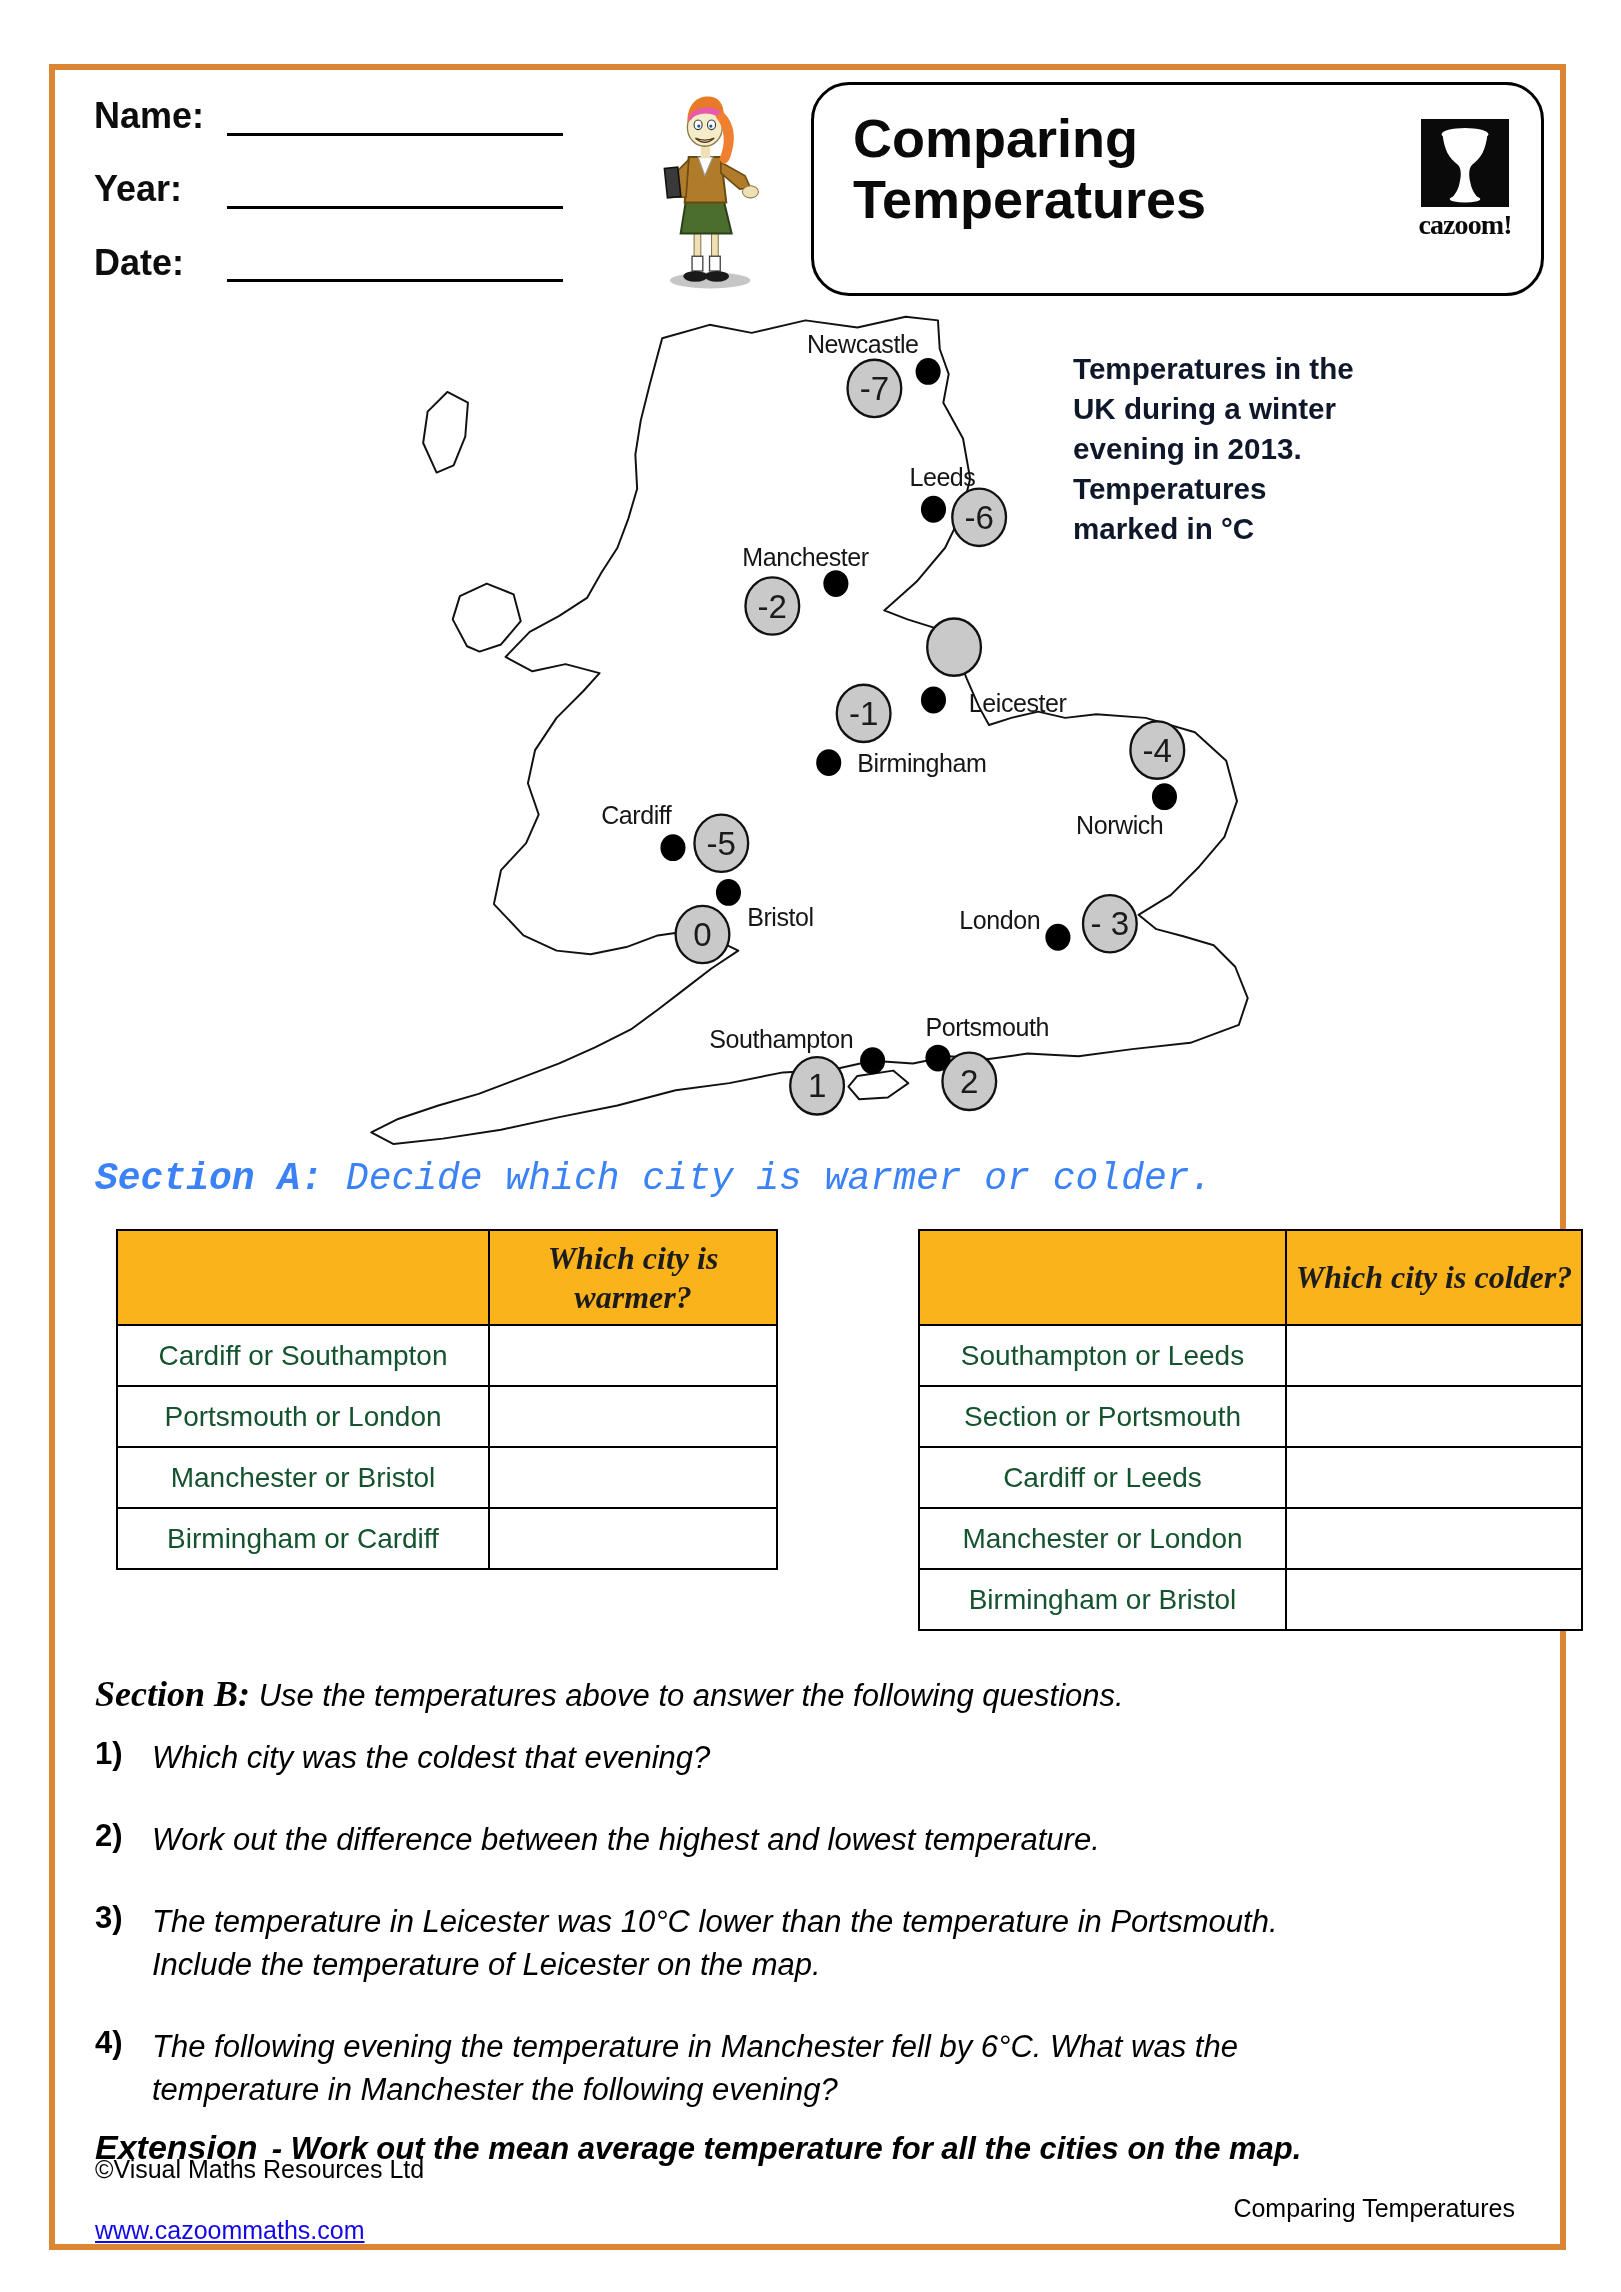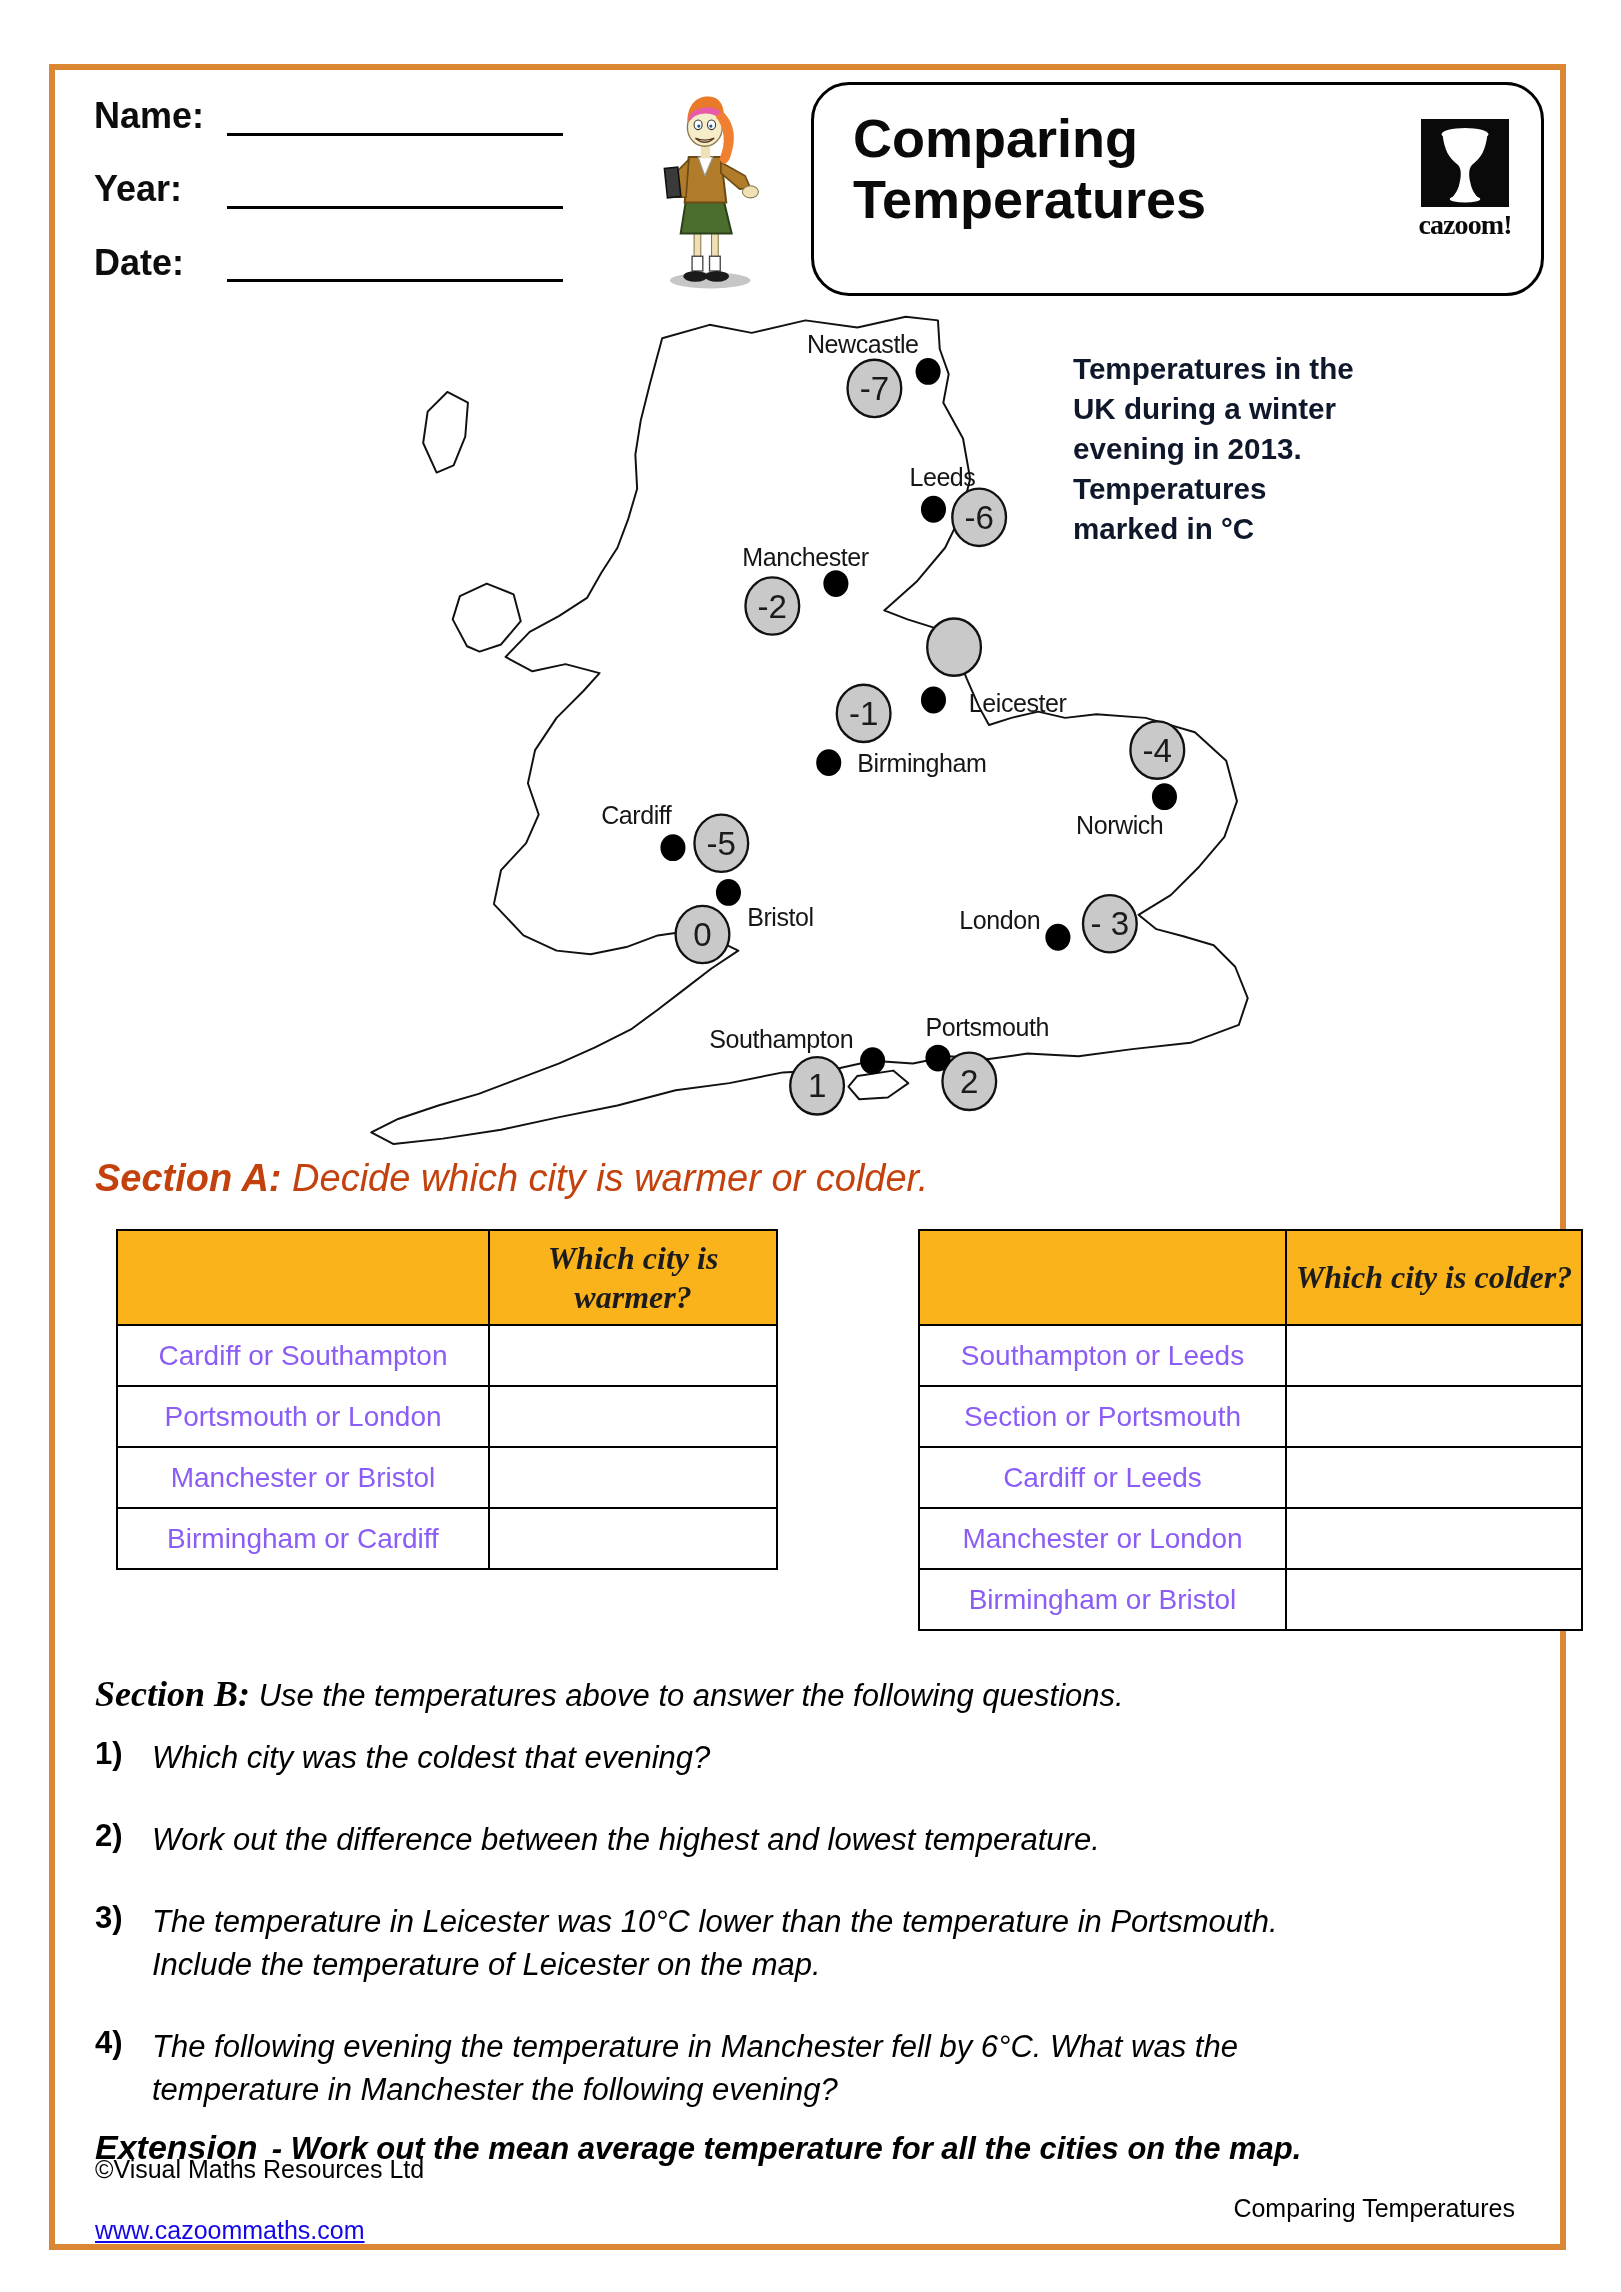--- a/index.html
+++ b/index.html
@@ -26,33 +26,33 @@
   #map-note{left:1073px;top:349px;width:448px;text-align:left;font-weight:bold;
             font-size:29.6px;line-height:40px;white-space:pre-line;color:#0f172a;}
   #map-svg{left:322px;top:313px;}
   .coast{fill:#ffffff;stroke:#111;stroke-width:2.2;stroke-linejoin:round;}
   .temp-circle{fill:#c9c9c9;stroke:#111;stroke-width:2.6;}
   .temp-text{font-family:"Liberation Sans",sans-serif;font-size:37px;fill:#1b1b1b;text-anchor:middle;}
   .city-dot{fill:#000;}
   .city-label{font-family:"Liberation Sans",sans-serif;font-size:28px;fill:#161616;text-anchor:middle;letter-spacing:-0.5px;}
 
   
-  .serif-head{font-family:Liberation Sans, sans-serif;font-size:38px;color:#c2410c;}
+  .serif-head{font-family:Liberation Mono, monospace;font-size:38px;color:#3b82f6;}
   .serif-head .lbl{font-weight:bold;font-style:italic;}
   .serif-head .rest{font-style:italic;}
   #section-b-heading{font-family:"Liberation Serif",serif;font-size:36px;}
   #section-b-heading .rest-sans{font-family:"Liberation Sans",sans-serif;font-style:italic;font-size:31px;}
 
   
   table.cmp{border-collapse:collapse;table-layout:fixed;background:#fff;}
   table.cmp th,table.cmp td{border:2.7px solid #000;padding:0;}
   table.cmp th{height:93px;background:#FBB31C;font-family:"Liberation Serif",serif;
                font-weight:bold;font-style:italic;font-size:32px;line-height:39px;color:#1c1c1c;text-align:center;}
   table.cmp td{height:59px;}
-  td.pair{font-size:28px;text-align:center;color:#8b5cf6;}
+  td.pair{font-size:28px;text-align:center;color:#14532d;}
   td.answer{background:#fff;}
   #table-warmer{left:116px;top:1229px;}
   #table-warmer col.c1{width:372px;} #table-warmer col.c2{width:288px;}
   #table-colder{left:882px;top:1229px;margin-left:36px;}
   #table-colder col.c1{width:367px;} #table-colder col.c2{width:296px;}
 
   
   #questions{left:95px;top:1736px;width:1343px;}
   .question{display:flex;margin-bottom:39px;}
   .qnum{width:57px;flex:none;font-weight:bold;font-size:31px;}

